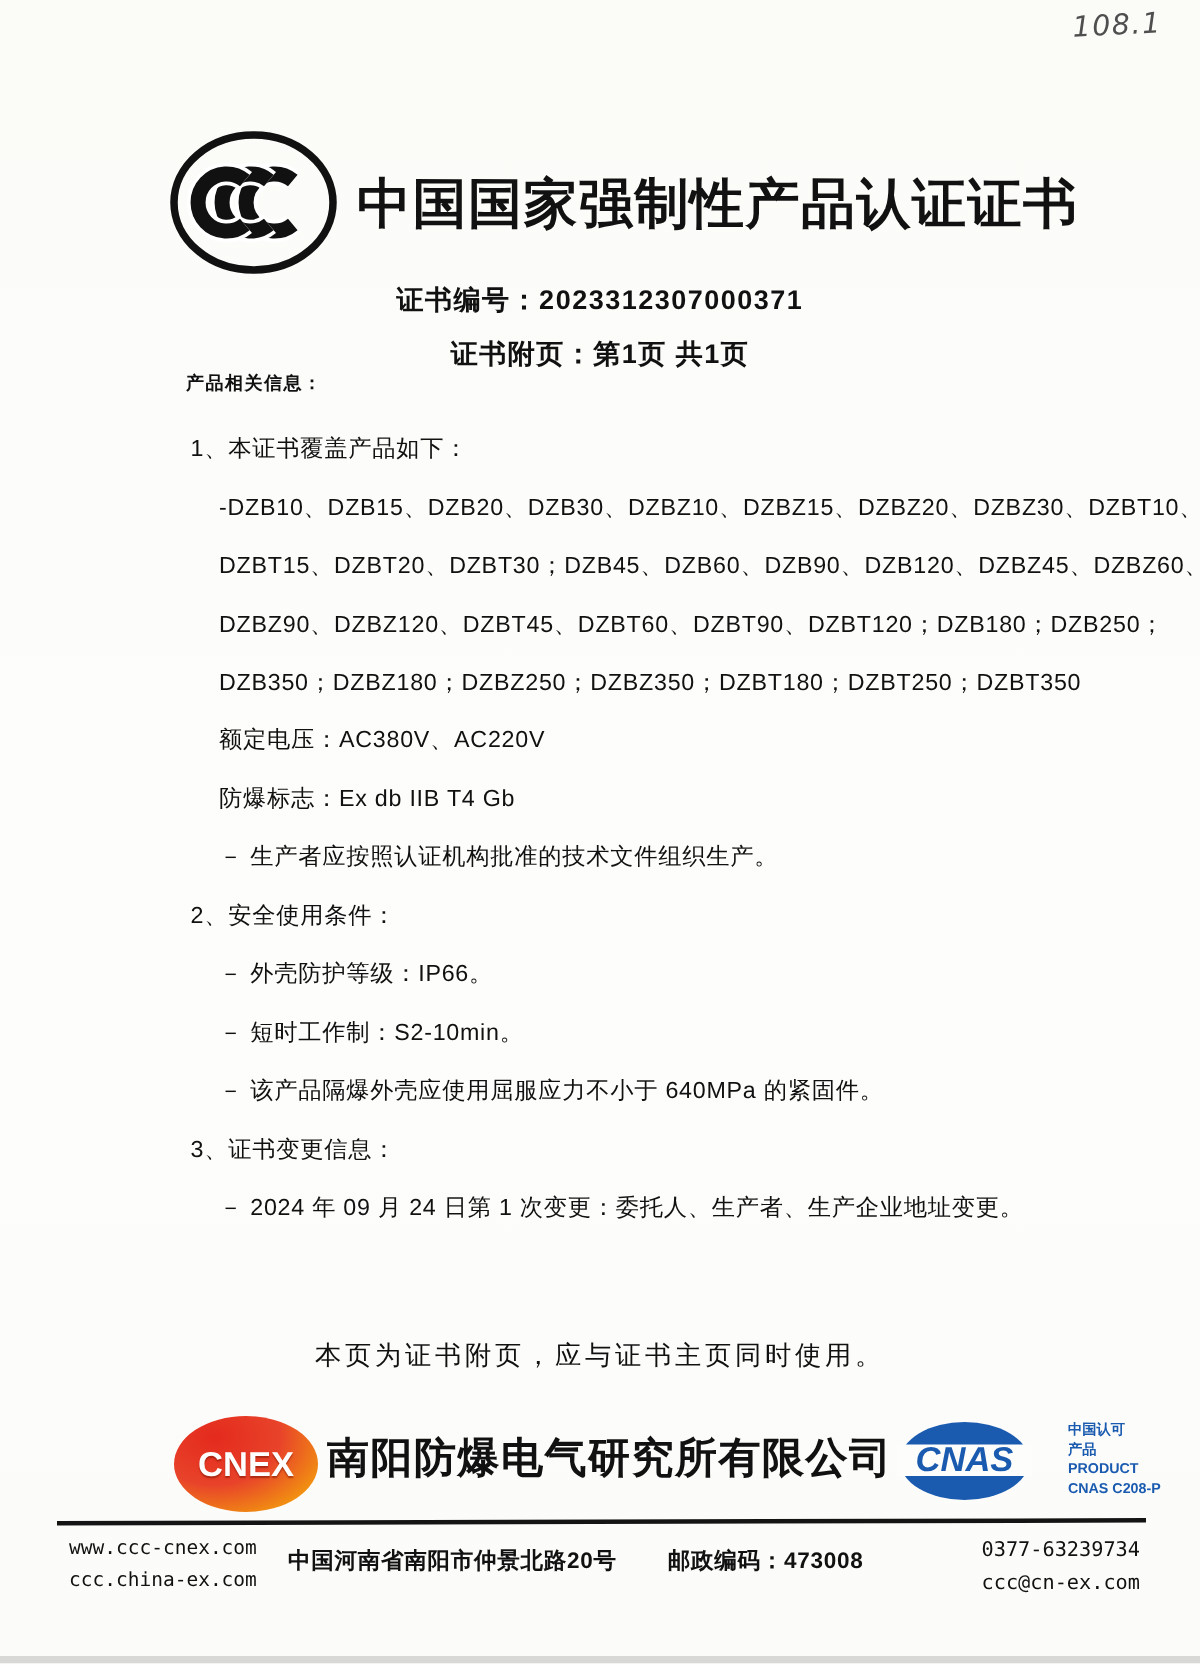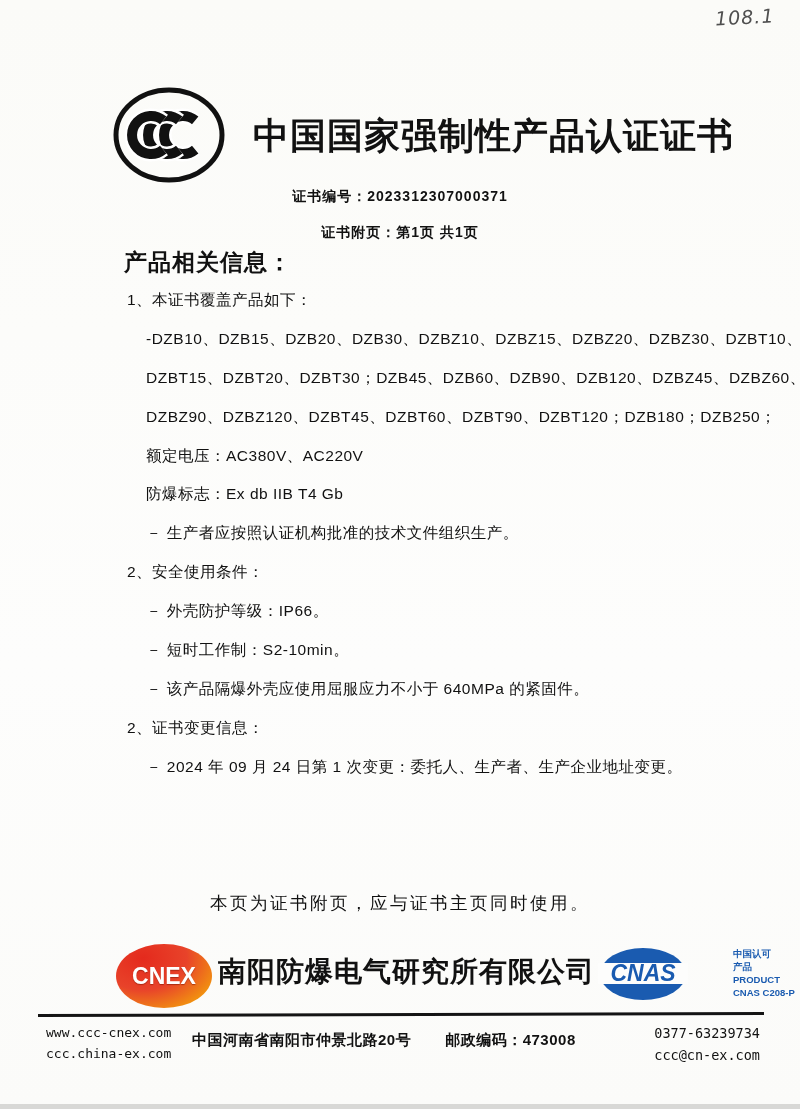--- a/index.html
+++ b/index.html
@@ -27,32 +27,31 @@
     color:#4f4f4f;font-size:19px;
     transform:rotate(-3deg);
     letter-spacing:1px;
   }
   .ccc-logo{position:absolute;left:112px;top:84px;}
   .doc-title{
     position:absolute;left:238px;top:112px;width:448px;
     text-align:center;
     font-size:36px;font-weight:700;letter-spacing:1px;
     white-space:nowrap;
-    margin-left:15px;
   }
   .cert-line{
     position:absolute;left:0;width:100%;
-    text-align:center;font-weight:700;font-size:14px;
+    text-align:center;font-weight:700;font-size:18px;
     letter-spacing:1px;white-space:nowrap;
   }
   .cert-no-line{top:188px;}
   .cert-page-line{top:224px;}
   .section-heading{
     position:absolute;left:124px;top:247px;
-    font-size:23px;font-weight:700;letter-spacing:1px;
+    font-size:12px;font-weight:700;letter-spacing:1px;
   }
   .content{position:absolute;left:124px;top:279px;width:620px;}
   .content p{
     margin:3px;height:35.9px;line-height:35.9px;
     font-size:15.5px;white-space:nowrap;letter-spacing:.5px;
   }
   .content p.indent-2{padding-left:19px;}
   .page-note{
     position:absolute;top:891px;left:0;width:100%;
     text-align:center;font-size:17.5px;letter-spacing:2.5px;
@@ -69,21 +68,21 @@
     font-family:"Liberation Sans",sans-serif;
     text-shadow:0 1px 1px rgba(120,20,0,.55);
   }
   .company-name{
     position:absolute;left:218px;top:953px;width:366px;
     text-align:center;font-size:28px;font-weight:700;
     letter-spacing:1px;white-space:nowrap;
   }
   .cnas-logo{position:absolute;left:598px;top:944px;}
   .cnas-side{
-    position:absolute;left:733px;top:947px;
+    position:absolute;left:712px;top:947px;
     color:var(--cnas-blue);font-size:9.5px;font-weight:700;
     line-height:13px;white-space:nowrap;
   }
   .footer-rule{
     position:absolute;left:38px;top:1013px;width:726px;height:3px;
     background:#141414;transform:rotate(-0.15deg);
   }
   .contact-left{
     position:absolute;left:46px;top:1022px;
     font-family:"DejaVu Sans Mono",monospace;
@@ -136,28 +135,29 @@
   </div>
 
   <div class="section-heading">产品相关信息：</div>
 
   <div class="content">
 
   <p class="body-line indent-1">1、本证书覆盖产品如下：</p>
       <p class="body-line indent-2">-DZB10、DZB15、DZB20、DZB30、DZBZ10、DZBZ15、DZBZ20、DZBZ30、DZBT10、</p>
       <p class="body-line indent-2">DZBT15、DZBT20、DZBT30；DZB45、DZB60、DZB90、DZB120、DZBZ45、DZBZ60、</p>
       <p class="body-line indent-2">DZBZ90、DZBZ120、DZBT45、DZBT60、DZBT90、DZBT120；DZB180；DZB250；</p>
+      <p class="body-line indent-2">DZB350；DZBZ180；DZBZ250；DZBZ350；DZBT180；DZBT250；DZBT350</p>
       <p class="body-line indent-2">额定电压：AC380V、AC220V</p>
       <p class="body-line indent-2">防爆标志：Ex db IIB T4 Gb</p>
       <p class="body-line indent-2">－ 生产者应按照认证机构批准的技术文件组织生产。</p>
       <p class="body-line indent-1">2、安全使用条件：</p>
       <p class="body-line indent-2">－ 外壳防护等级：IP66。</p>
       <p class="body-line indent-2">－ 短时工作制：S2-10min。</p>
       <p class="body-line indent-2">－ 该产品隔爆外壳应使用屈服应力不小于 640MPa 的紧固件。</p>
-      <p class="body-line indent-1">2、证书变更信息：</p>
+      <p class="body-line indent-1">3、证书变更信息：</p>
       <p class="body-line indent-2">－ 2024 年 09 月 24 日第 1 次变更：委托人、生产者、生产企业地址变更。</p>
     </div>
 
   <div class="page-note">本页为证书附页，应与证书主页同时使用。</div>
 
   <div class="cnex-logo">
     <span>CNEX</span>
   </div>
 
   <div class="company-name">南阳防爆电气研究所有限公司</div>

